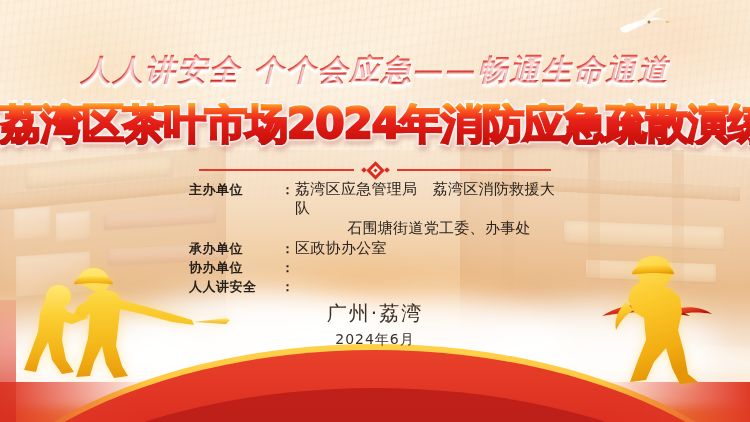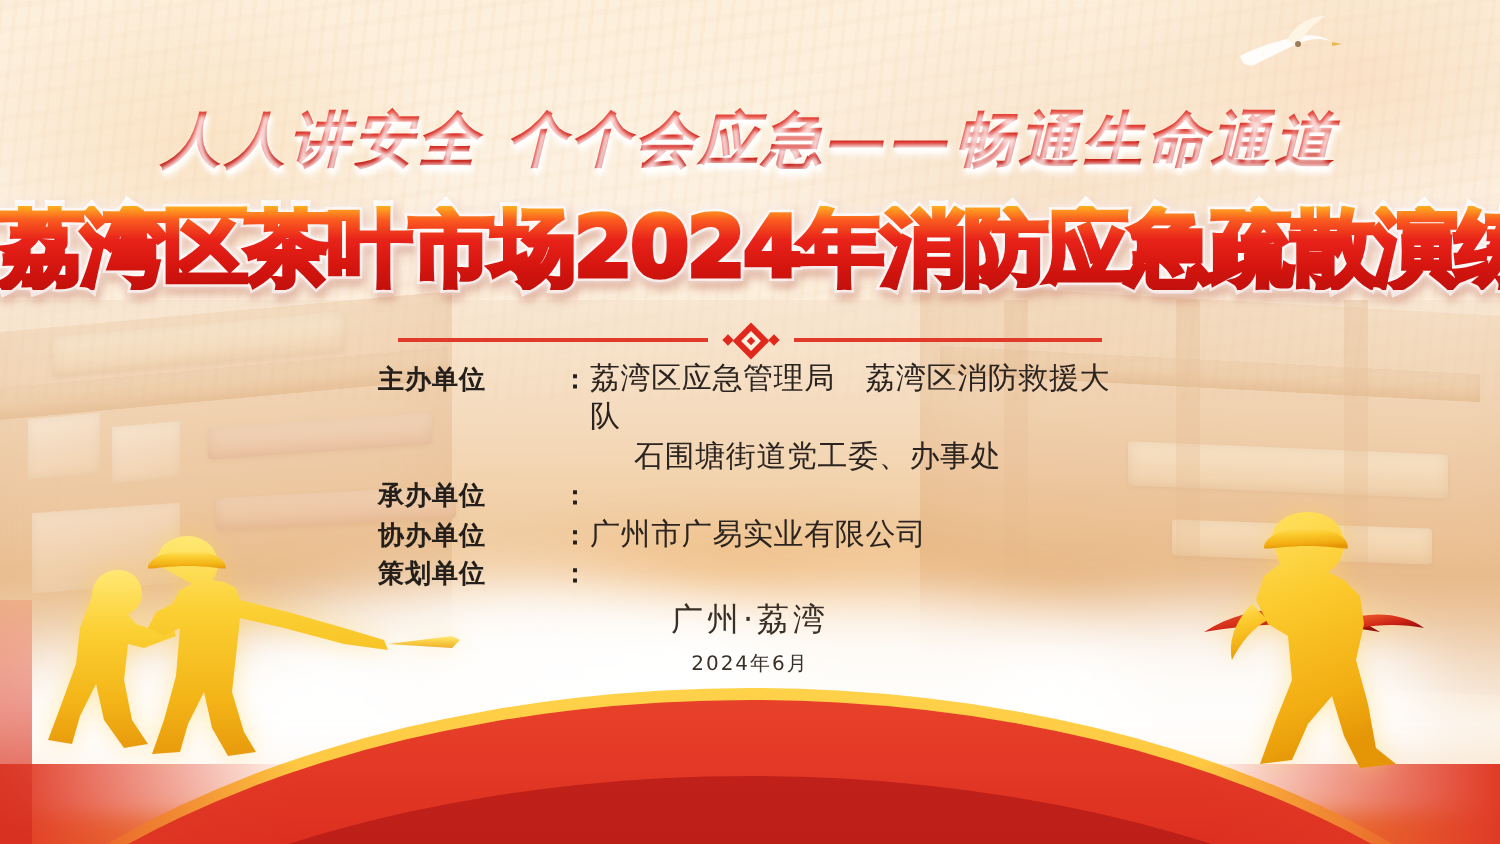--- a/index.html
+++ b/index.html
@@ -245,30 +245,30 @@
   .org-label {
     width:92px; flex:0 0 92px;
     font-size:13px; font-weight:700; color:#241f1a;
     letter-spacing:.5px;
   }
   .org-colon { width:10px; text-align:center; font-size:13px; font-weight:700; color:#241f1a; }
   .org-value {
     flex:1 1 auto; font-size:15px; font-weight:500; color:#2b2420;
     letter-spacing:.3px; padding-left:4px;
   }
-  .org-value.cont { padding-left:26px; }
+  .org-value.cont { padding-left:26px;text-align:center; }
 
   
   .place-date {
     position:absolute; top:300px; left:0; right:0;
     text-align:center; color:#3a2f26;
     font-family:"DejaVu Sans","Liberation Sans",sans-serif;
   }
-  .place { font-size:16px; font-weight:500; letter-spacing:2px; margin-bottom:4px; }
-  .date  { font-size:10px; font-weight:500; letter-spacing:1px; }
+  .place { font-size:20px; font-weight:500; letter-spacing:2px; margin-bottom:4px; }
+  .date  { font-size:14px; font-weight:500; letter-spacing:1px; }
 </style>
 </head>
 <body>
 
 <div id="poster">
 
   <div class="bg-base"></div>
   <div class="bg-paper"></div>
   <div class="bg-paper-swirl"></div>
   <div class="bg-paper-swirl2"></div>
@@ -415,28 +415,28 @@
         <span class="org-value">荔湾区应急管理局　荔湾区消防救援大队</span>
       </div>
       <div class="org-row">
         <span class="org-label"></span>
         <span class="org-colon"></span>
         <span class="org-value cont">石围塘街道党工委、办事处</span>
       </div>
       <div class="org-row">
         <span class="org-label">承办单位</span>
         <span class="org-colon">：</span>
+        <span class="org-value">区政协办公室</span>
       </div>
       <div class="org-row">
         <span class="org-label">协办单位</span>
         <span class="org-colon">：</span>
-        <span class="org-value">广州市广易实业有限公司</span>
       </div>
       <div class="org-row">
-        <span class="org-label">策划单位</span>
+        <span class="org-label">人人讲安全</span>
         <span class="org-colon">：</span>
       </div>
     </div>
 
     <div class="place-date">
       <div class="place">广州·荔湾</div>
       <div class="date">2024年6月</div>
     </div>
 
   </div>

